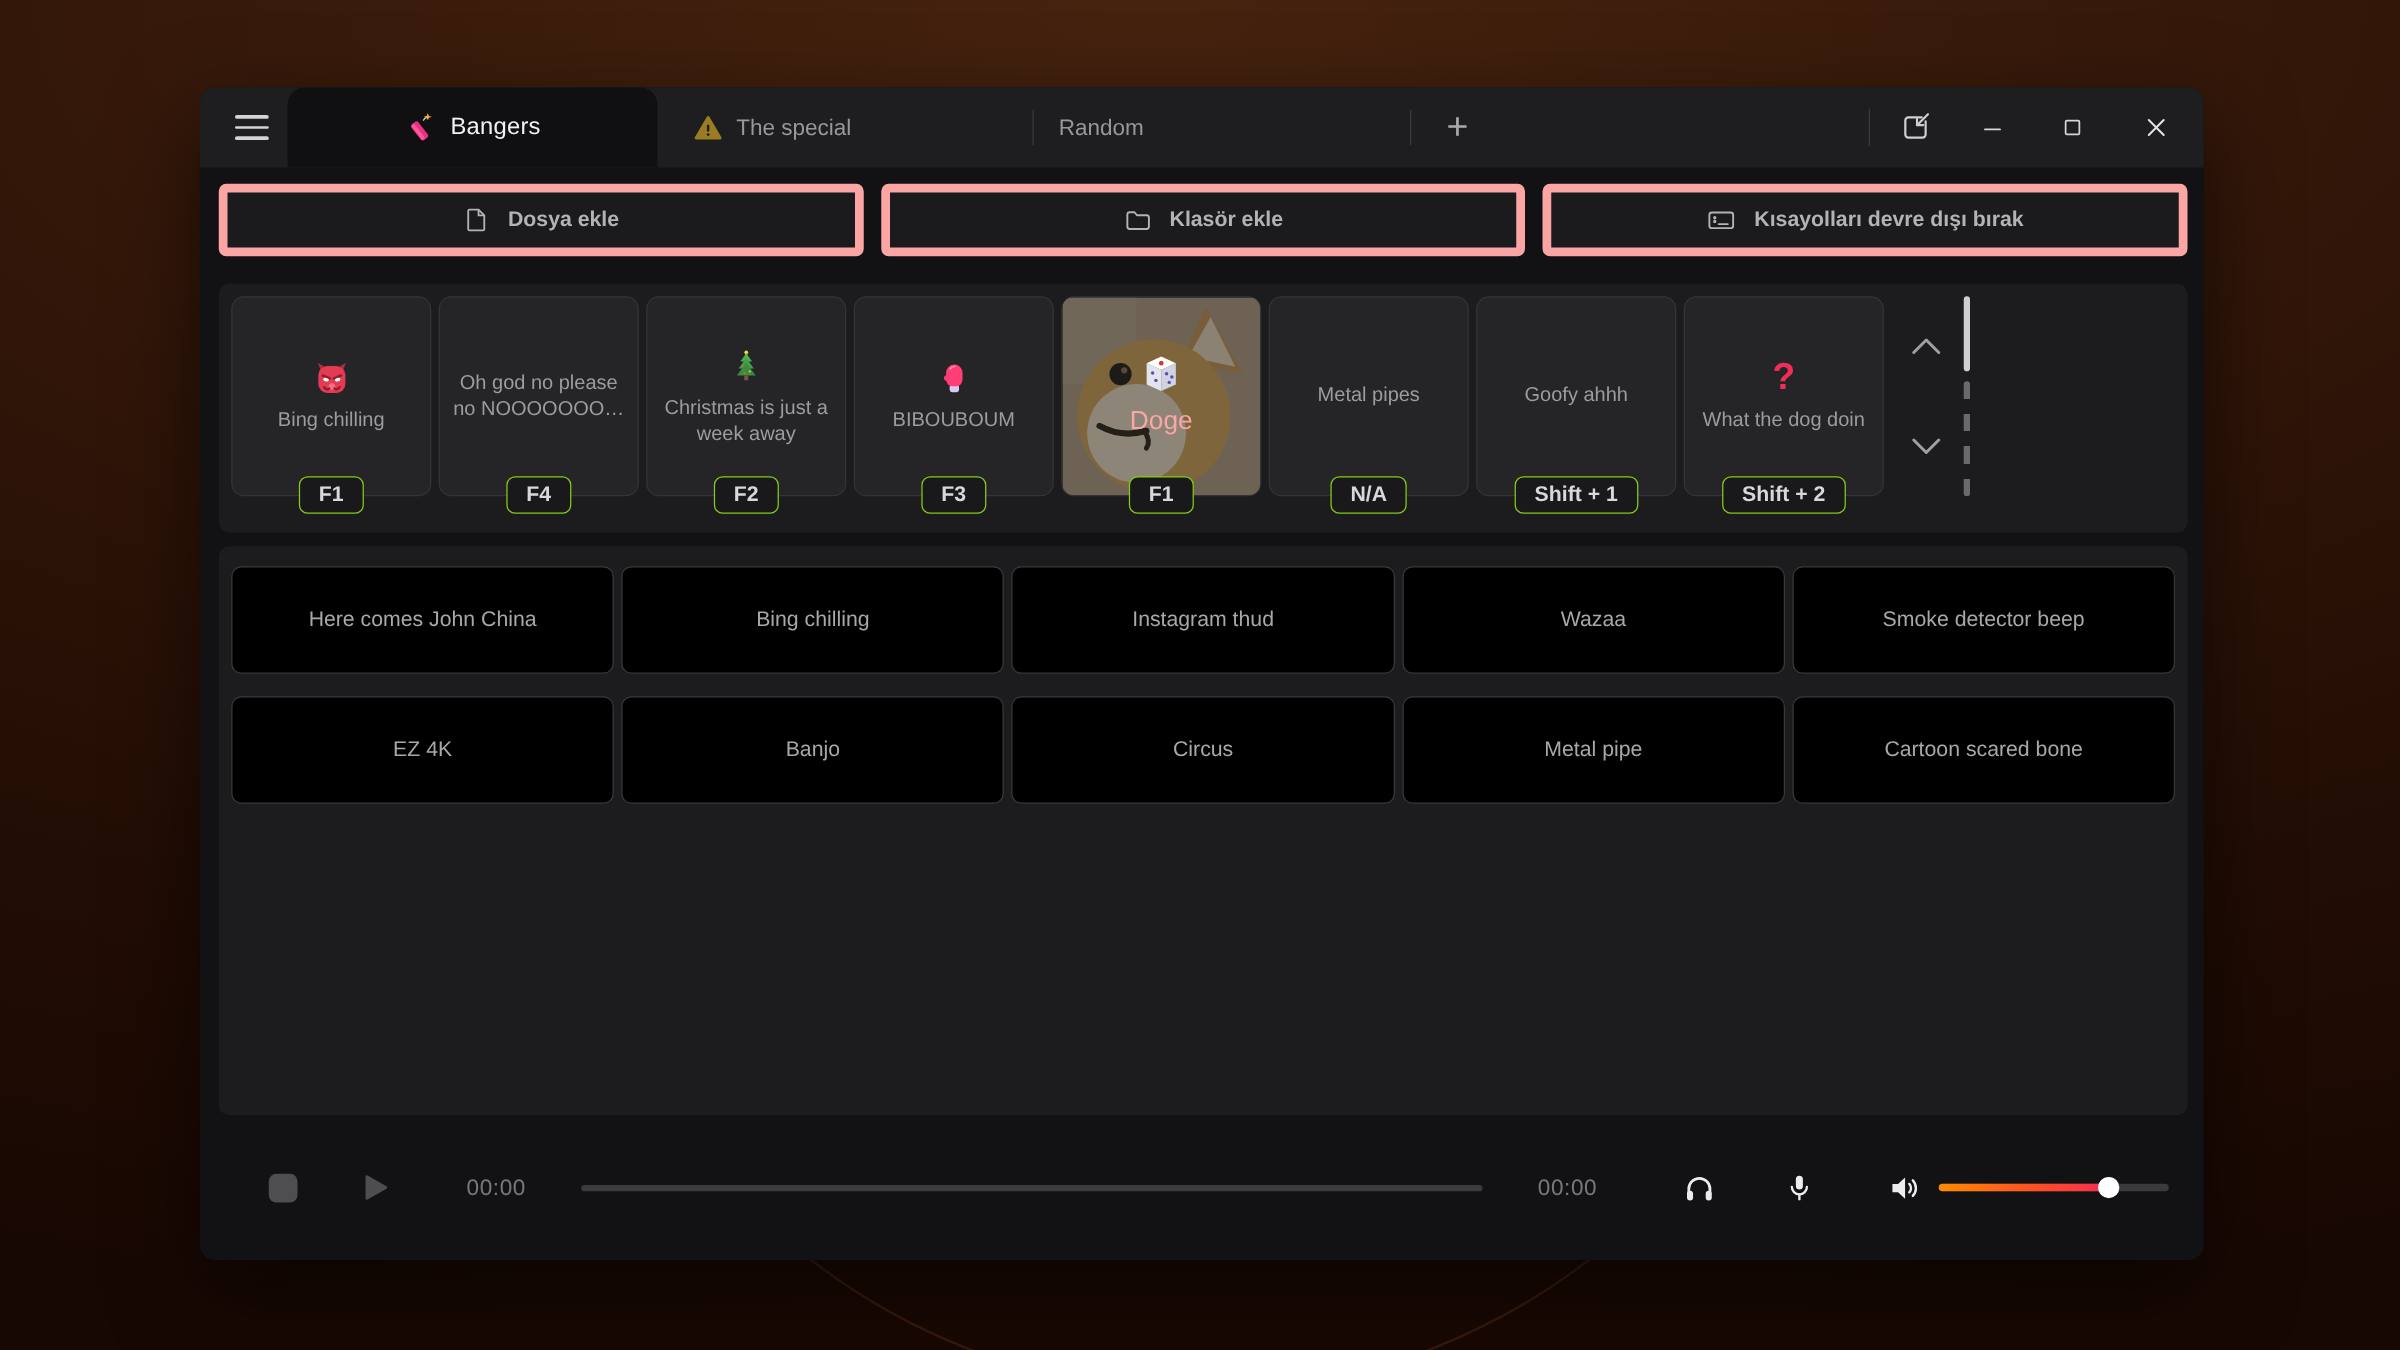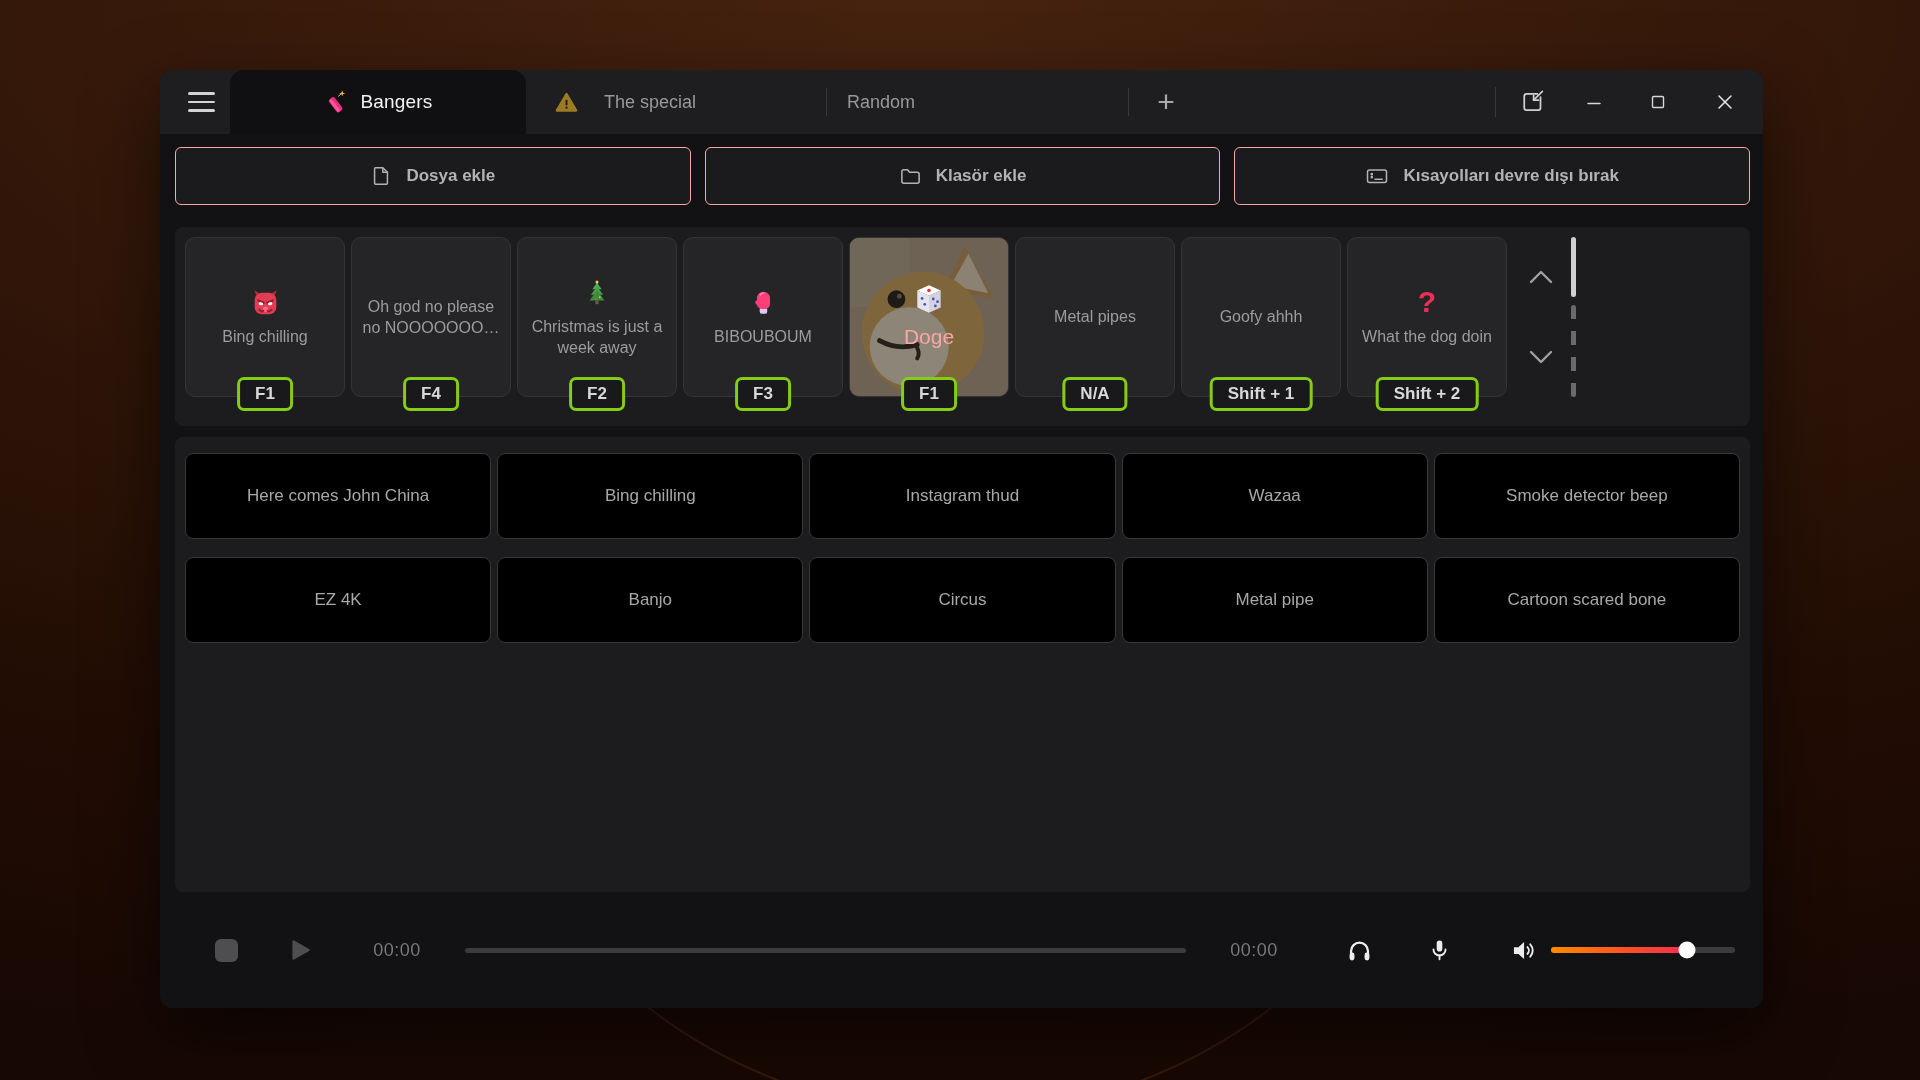--- a/index.html
+++ b/index.html
@@ -26,55 +26,55 @@
     background:#1e1e20; border-radius:12px 12px 0 0;
   }
   .hamburger { position:absolute; left:28px; top:22px; width:27px; height:20px; display:flex; flex-direction:column; justify-content:space-between; cursor:pointer; }
   .hamburger span { display:block; height:2.6px; background:#d4d4d6; border-radius:2px; }
   .tab-active {
     position:absolute; left:70px; top:0; width:296px; height:64px;
     background:#101012; border-radius:14px 14px 0 0;
     display:flex; align-items:center; justify-content:center; gap:13px;
   }
   .tab-active .tab-label { color:#f2f2f3; font-size:19px; font-weight:400; letter-spacing:0.2px; }
-  .tab { position:absolute; top:0; height:64px; display:flex; align-items:center; gap:26px; color:#98989a; font-size:18px; }
+  .tab { position:absolute; top:0; height:64px; display:flex; align-items:center; gap:11px; color:#98989a; font-size:18px; }
   .tab-special { left:395px; }
   .tab-random  { left:687px; }
   .tab-divider { position:absolute; top:18px; width:1px; height:28px; background:#39393c; }
   .tab-add {
     position:absolute; left:986px; top:0; height:64px; width:40px;
     display:flex; align-items:center; justify-content:center;
     color:#a9a9ab; font-size:30px; font-weight:300; cursor:pointer;
   }
   .winctrl { position:absolute; right:0; top:0; height:64px; display:flex; align-items:center; padding-right:25px; }
   .winctrl .wc-divider { width:1px; height:30px; background:#39393c; margin-right:22px; }
   .wc-btn { display:flex; align-items:center; justify-content:center; cursor:pointer; }
   .wc-compact { margin-right:34px; }
   .wc-min { margin-right:40px; }
   .wc-max { margin-right:42px; }
   
   .toolbar { position:absolute; left:15px; top:77px; width:1575px; height:58px; display:flex; gap:14px; }
   .tool-btn {
-    flex:1; background:#1b1b1d; border:1px solid #fca5a5; border-radius:6px;
+    flex:1; background:#1b1b1d; border:7px solid #fca5a5; border-radius:6px;
     display:flex; align-items:center; justify-content:center; gap:14px;
     color:#b3b3b5; font-size:17px; font-weight:700; cursor:pointer;
   }
   
   .fav-panel { position:absolute; left:15px; top:157px; width:1575px; height:199px; background:#1c1c1e; border-radius:8px; padding:10px; display:flex; }
   .fav-card {
     position:relative; width:160px; height:160px; margin-right:6px; flex:none;
     background:#252528; border:1px solid #343437; border-radius:10px;
     display:flex; flex-direction:column; align-items:center; justify-content:center; gap:8px;
     cursor:pointer; overflow:visible;
   }
   .fav-title { color:#9c9c9e; font-size:16px; text-align:center; line-height:1.32; padding:0 9px; position:relative; z-index:2; }
   .fav-emoji { height:32px; display:flex; align-items:center; justify-content:center; position:relative; z-index:2; }
   .hotkey-badge {
     position:absolute; left:50%; bottom:-15px; transform:translateX(-50%); z-index:3;
-    background:#19191b; border:3px solid #84cc16; border-radius:7px;
+    background:#19191b; border:1px solid #84cc16; border-radius:7px;
     padding:4px 15px; color:#d8d8da; font-size:17px; font-weight:700; white-space:nowrap;
   }
   .doge-bg { position:absolute; inset:0; border-radius:9px; overflow:hidden; z-index:1; }
   .doge-bg svg { width:100%; height:100%; display:block; }
   .doge-dim { position:absolute; inset:0; background:rgba(10,10,12,0.42); }
   .fav-card.doge .fav-title { color:#fca5a5; font-size:21px; }
   .dropzone {
     flex:none; width:160px; height:160px; margin-left:6px;
     border:2px dashed #97979a; border-radius:10px;
     display:flex; align-items:center; justify-content:center;

